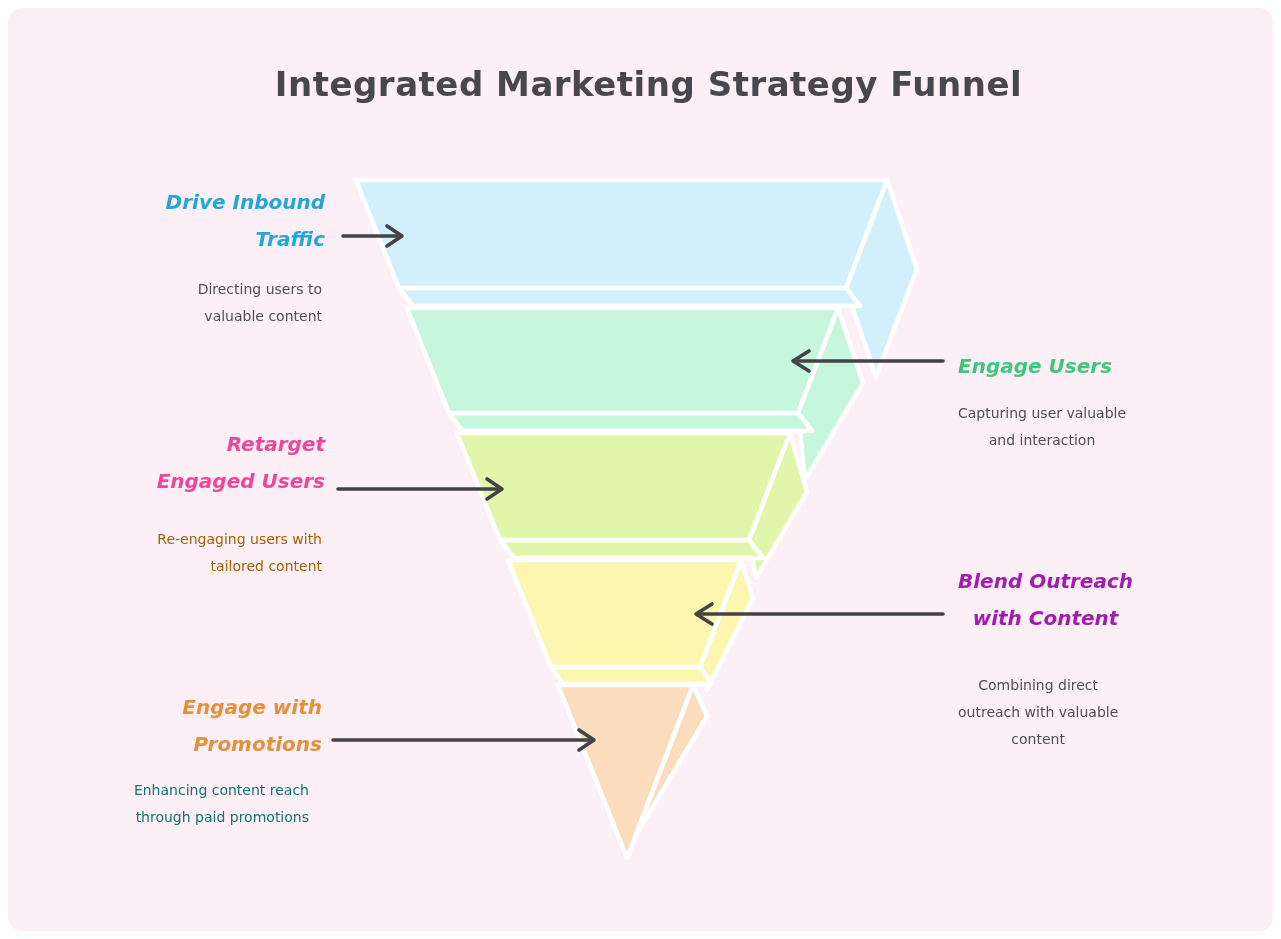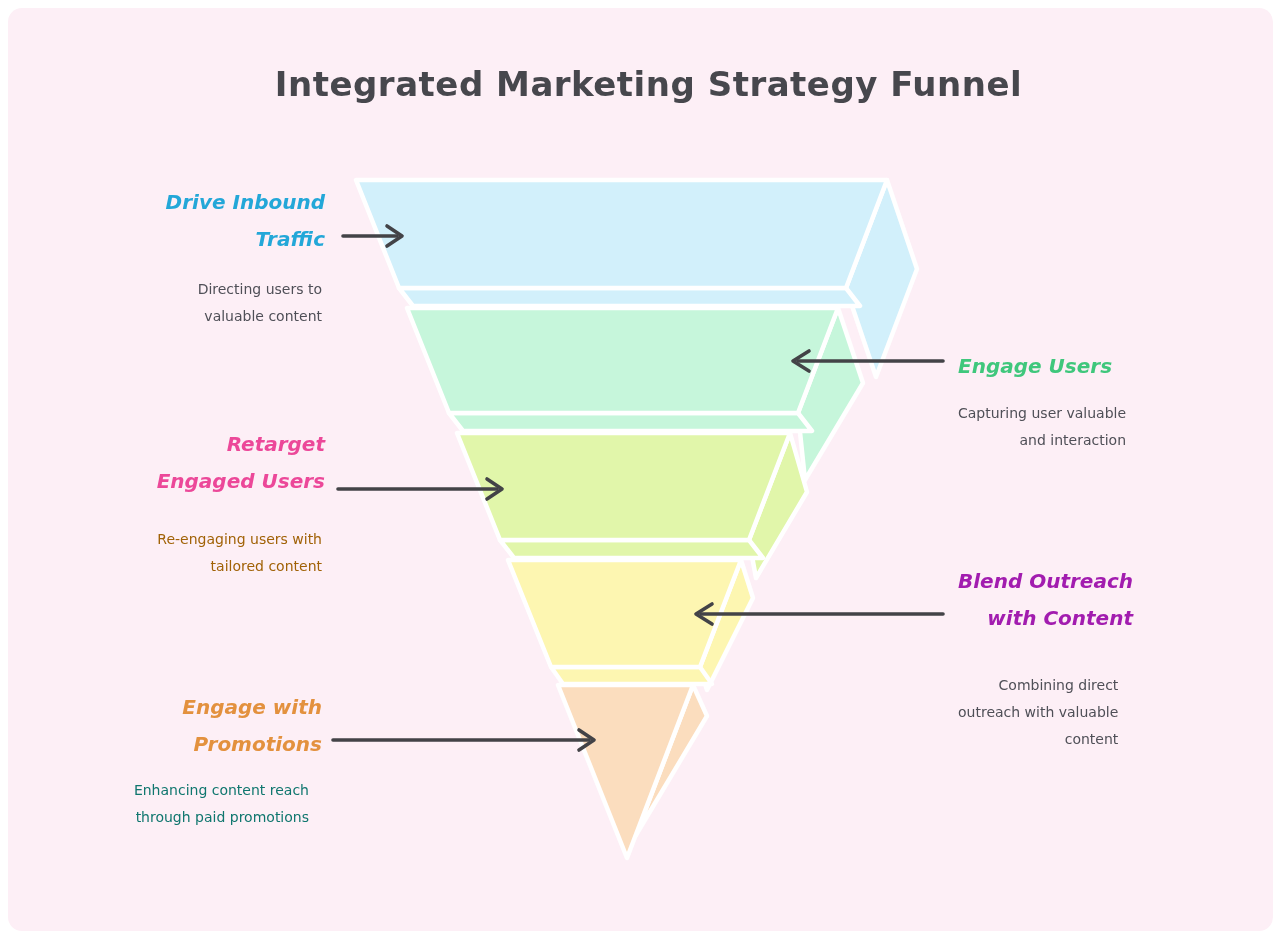--- a/index.html
+++ b/index.html
@@ -27,21 +27,21 @@
     font-size:20px;font-weight:700;line-height:37px;
     white-space:pre-line;
     font-style:italic;
   }
   .stage-desc{
     position:absolute;
     font-size:14px;line-height:27px;
     white-space:pre-line;
   }
   .align-right{text-align:right;}
-  .align-left{text-align:right;}
+  .align-left{text-align:center;}
 </style>
 </head>
 <body>
 
 <div class="canvas" style="background-color: rgb(253, 239, 246);"></div>
 
 <h1 class="title" style="color: rgb(71, 71, 77);">Integrated Marketing Strategy Funnel</h1>
 
 <svg class="funnel-svg" width="1281" height="939" viewBox="0 0 1281 939">
 

